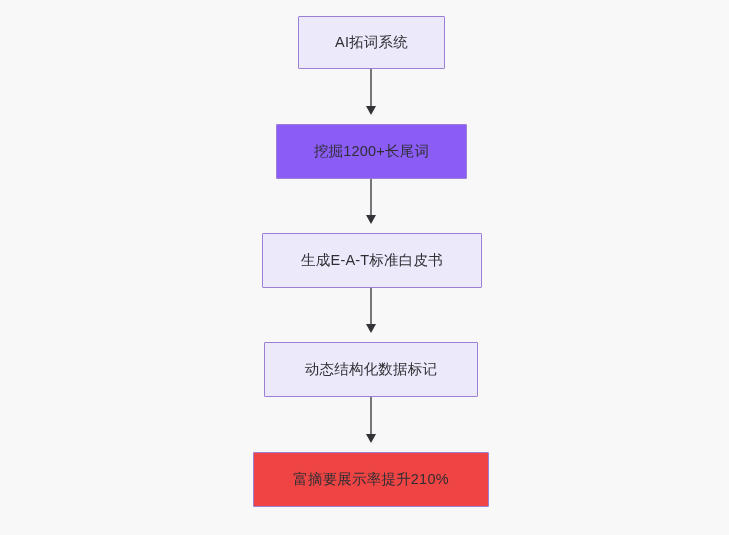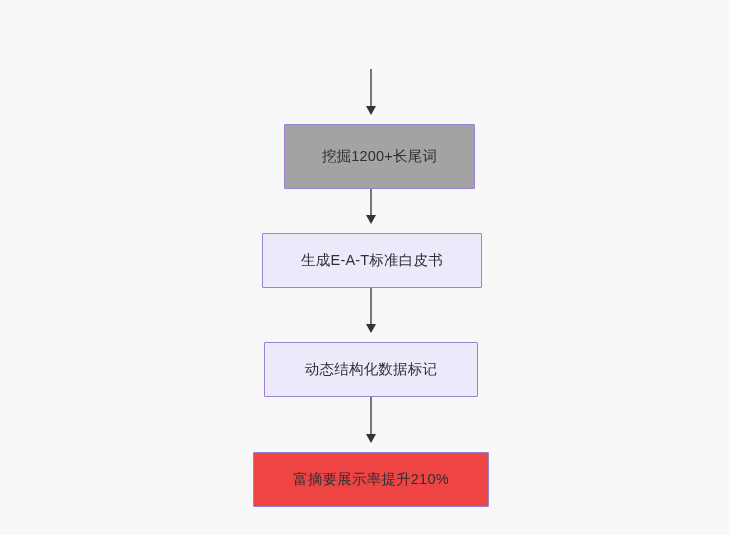--- a/index.html
+++ b/index.html
@@ -71,21 +71,24 @@
   </div>
   <div class="edge" id="edge-2" style="left: 370px; top: 288px; width: 2px; height: 45px;">
     <div class="edge-line" style="height: 37px; background: rgb(119, 118, 123);"></div>
     <div class="edge-arrow" style="left: -4.5px; top: 36px; border-top-color: rgb(51, 51, 56);"></div>
   </div>
   <div class="edge" id="edge-3" style="left: 370px; top: 397px; width: 2px; height: 46px;">
     <div class="edge-line" style="height: 38px; background: rgb(119, 118, 123);"></div>
     <div class="edge-arrow" style="left: -4.5px; top: 37px; border-top-color: rgb(51, 51, 56);"></div>
   </div>
 
-  <div class="node" id="node-1" style="left: 284px; top: 124px; width: 191px; height: 65px; background: #a3a3a3; border-color: rgb(157, 128, 214); color: rgb(47, 47, 51);">
+  <div class="node" id="node-0" style="left: 298px; top: 16px; width: 147px; height: 53px; background: rgb(236, 233, 251); border-color: rgb(157, 128, 214); color: rgb(47, 47, 51);">
+    <span class="node-label">AI拓词系统</span>
+  </div>
+  <div class="node" id="node-1" style="left: 276px; top: 124px; width: 191px; height: 55px; background: #8b5cf6; border-color: rgb(157, 128, 214); color: rgb(47, 47, 51);">
     <span class="node-label">挖掘1200+长尾词</span>
   </div>
   <div class="node" id="node-3" style="left: 264px; top: 342px; width: 214px; height: 55px; background: rgb(236, 233, 251); border-color: rgb(157, 128, 214); color: rgb(47, 47, 51);">
     <span class="node-label">动态结构化数据标记</span>
   </div>
   <div class="node" id="node-2" style="left: 262px; top: 233px; width: 220px; height: 55px; background: rgb(236, 233, 251); border-color: rgb(157, 128, 214); color: rgb(47, 47, 51);">
     <span class="node-label">生成E-A-T标准白皮书</span>
   </div>
   <div class="node" id="node-4" style="left: 253px; top: 452px; width: 236px; height: 55px; background: #ef4444; border-color: rgb(157, 128, 214); color: rgb(47, 47, 51);">
     <span class="node-label">富摘要展示率提升210%</span>

